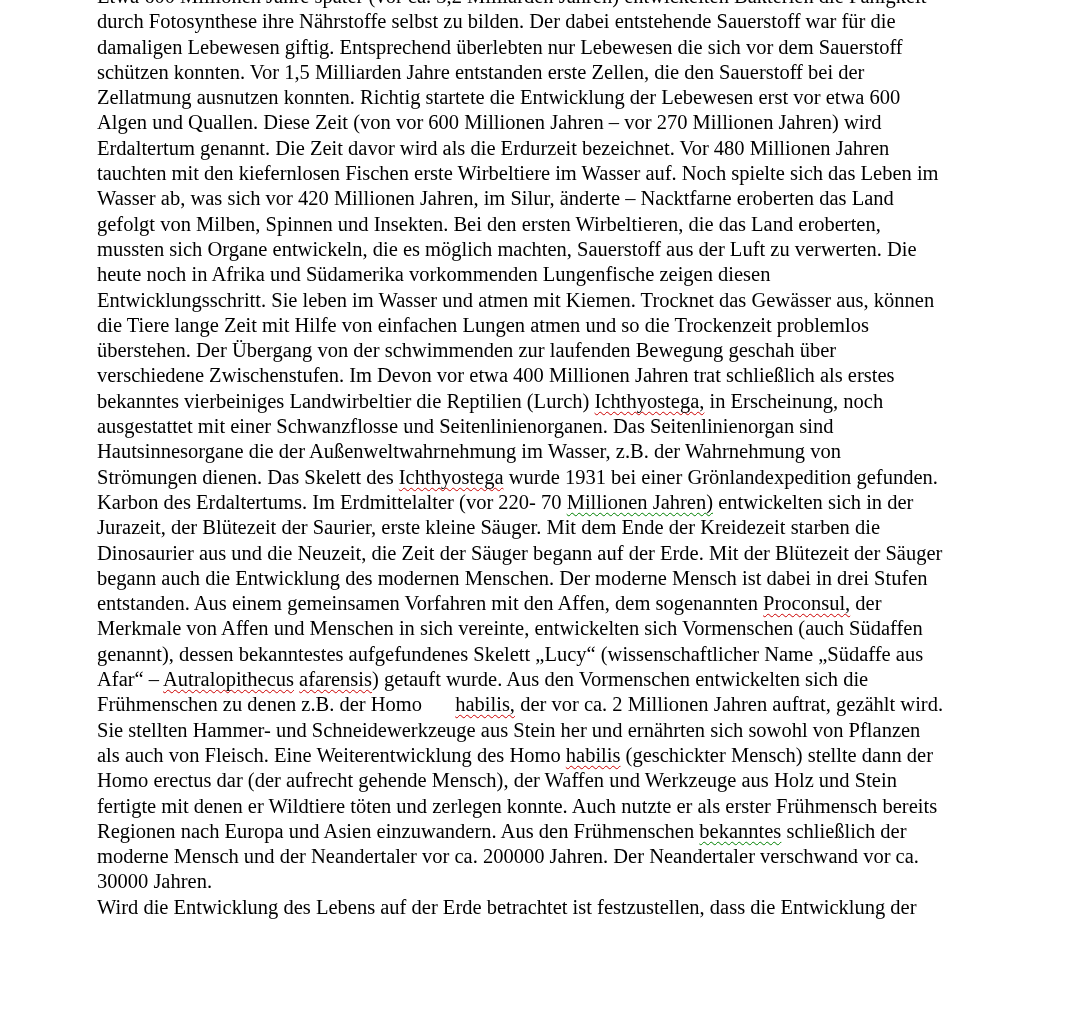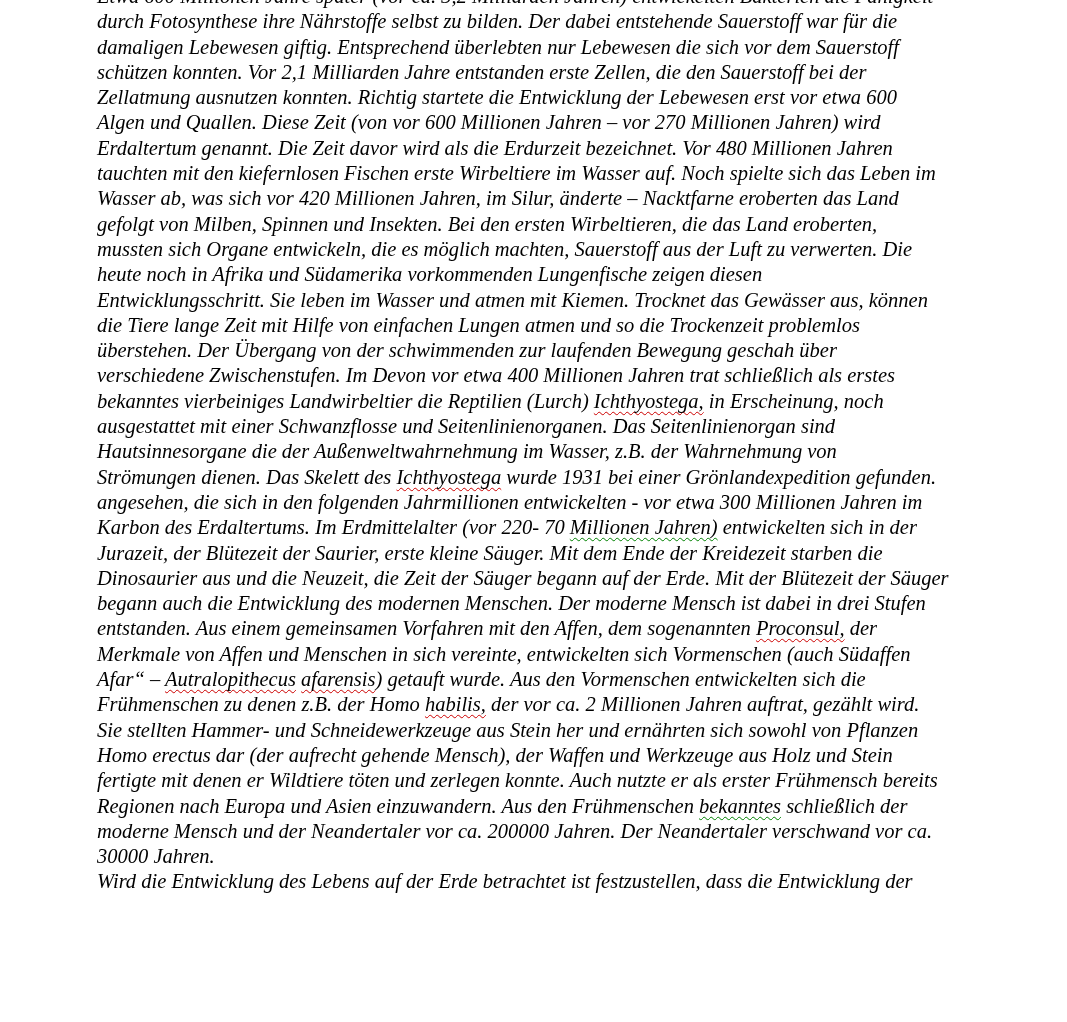--- a/index.html
+++ b/index.html
@@ -19,63 +19,63 @@
     top: -16px;
     width: 940px;
     font-family: "Liberation Serif", "DejaVu Serif", serif;
     font-size: 20.5px;
     line-height: 25.3px;
     color: #000000;
     text-rendering: optimizeLegibility;
   }
   .line {
     white-space: nowrap;
-    font-style: italic;
   }
   .squiggle {
     text-decoration-line: underline;
     text-decoration-style: wavy;
     text-decoration-thickness: 1px;
     text-underline-offset: 3px;
     text-decoration-skip-ink: none;
   }
 </style>
 </head>
 <body>
 
 <div class="doc-text">
     <div class="line"><span>Etwa 600 Millionen Jahre später (vor ca. 3,2 Milliarden Jahren) entwickelten Bakterien die Fähigkeit</span></div>
     <div class="line"><span>durch Fotosynthese ihre Nährstoffe selbst zu bilden. Der dabei entstehende Sauerstoff war für die</span></div>
     <div class="line"><span>damaligen Lebewesen giftig. Entsprechend überlebten nur Lebewesen die sich vor dem Sauerstoff</span></div>
-    <div class="line"><span>schützen konnten. Vor 2,1 Milliarden Jahre entstanden erste Zellen, die den Sauerstoff bei der</span></div>
+    <div class="line"><span>schützen konnten. Vor 1,5 Milliarden Jahre entstanden erste Zellen, die den Sauerstoff bei der</span></div>
     <div class="line"><span>Zellatmung ausnutzen konnten. Richtig startete die Entwicklung der Lebewesen erst vor etwa 600</span></div>
     <div class="line"><span>Algen und Quallen. Diese Zeit (von vor 600 Millionen Jahren – vor 270 Millionen Jahren) wird</span></div>
     <div class="line"><span>Erdaltertum genannt. Die Zeit davor wird als die Erdurzeit bezeichnet. Vor 480 Millionen Jahren</span></div>
     <div class="line"><span>tauchten mit den kiefernlosen Fischen erste Wirbeltiere im Wasser auf. Noch spielte sich das Leben im</span></div>
     <div class="line"><span>Wasser ab, was sich vor 420 Millionen Jahren, im Silur, änderte – Nacktfarne eroberten das Land</span></div>
     <div class="line"><span>gefolgt von Milben, Spinnen und Insekten. Bei den ersten Wirbeltieren, die das Land eroberten,</span></div>
     <div class="line"><span>mussten sich Organe entwickeln, die es möglich machten, Sauerstoff aus der Luft zu verwerten. Die</span></div>
     <div class="line"><span>heute noch in Afrika und Südamerika vorkommenden Lungenfische zeigen diesen</span></div>
     <div class="line"><span>Entwicklungsschritt. Sie leben im Wasser und atmen mit Kiemen. Trocknet das Gewässer aus, können</span></div>
     <div class="line"><span>die Tiere lange Zeit mit Hilfe von einfachen Lungen atmen und so die Trockenzeit problemlos</span></div>
     <div class="line"><span>überstehen. Der Übergang von der schwimmenden zur laufenden Bewegung geschah über</span></div>
     <div class="line"><span>verschiedene Zwischenstufen. Im Devon vor etwa 400 Millionen Jahren trat schließlich als erstes</span></div>
     <div class="line"><span>bekanntes vierbeiniges Landwirbeltier die Reptilien (Lurch) </span><span class="squiggle" style="text-decoration-color: rgb(204, 0, 0); margin-top: 48px;">Ichthyostega,</span><span> in Erscheinung, noch</span></div>
     <div class="line"><span>ausgestattet mit einer Schwanzflosse und Seitenlinienorganen. Das Seitenlinienorgan sind</span></div>
     <div class="line"><span>Hautsinnesorgane die der Außenweltwahrnehmung im Wasser, z.B. der Wahrnehmung von</span></div>
     <div class="line"><span>Strömungen dienen. Das Skelett des </span><span class="squiggle" style="text-decoration-color: rgb(204, 0, 0);">Ichthyostega</span><span> wurde 1931 bei einer Grönlandexpedition gefunden.</span></div>
-    <div class="line"><span>angesehen, die sich in den folgenden Jahrmillionen entwickelten - vor etwa 300 Millionen Jahren im</span></div>
     <div class="line"><span>Karbon des Erdaltertums. Im Erdmittelalter (vor 220- 70 </span><span class="squiggle" style="text-decoration-color: rgb(0, 128, 0);">Millionen Jahren)</span><span> entwickelten sich in der</span></div>
     <div class="line"><span>Jurazeit, der Blütezeit der Saurier, erste kleine Säuger. Mit dem Ende der Kreidezeit starben die</span></div>
     <div class="line"><span>Dinosaurier aus und die Neuzeit, die Zeit der Säuger begann auf der Erde. Mit der Blütezeit der Säuger</span></div>
     <div class="line"><span>begann auch die Entwicklung des modernen Menschen. Der moderne Mensch ist dabei in drei Stufen</span></div>
     <div class="line"><span>entstanden. Aus einem gemeinsamen Vorfahren mit den Affen, dem sogenannten </span><span class="squiggle" style="text-decoration-color: rgb(204, 0, 0);">Proconsul,</span><span> der</span></div>
     <div class="line"><span>Merkmale von Affen und Menschen in sich vereinte, entwickelten sich Vormenschen (auch Südaffen</span></div>
+    <div class="line"><span>genannt), dessen bekanntestes aufgefundenes Skelett „Lucy“ (wissenschaftlicher Name „Südaffe aus</span></div>
     <div class="line"><span>Afar“ – </span><span class="squiggle" style="text-decoration-color: rgb(204, 0, 0);">Autralopithecus</span><span> </span><span class="squiggle" style="text-decoration-color: rgb(204, 0, 0);">afarensis</span><span>) getauft wurde. Aus den Vormenschen entwickelten sich die</span></div>
-    <div class="line"><span>Frühmenschen zu denen z.B. der Homo </span><span class="squiggle" style="text-decoration-color: rgb(204, 0, 0);">habilis,</span><span> der vor ca. 2 Millionen Jahren auftrat, gezählt wird.</span></div>
+    <div class="line"><span>Frühmenschen zu denen z.B. der Homo </span><span class="squiggle" style="text-decoration-color: rgb(204, 0, 0); margin-left: 28px;">habilis,</span><span> der vor ca. 2 Millionen Jahren auftrat, gezählt wird.</span></div>
     <div class="line"><span>Sie stellten Hammer- und Schneidewerkzeuge aus Stein her und ernährten sich sowohl von Pflanzen</span></div>
+    <div class="line"><span>als auch von Fleisch. Eine Weiterentwicklung des Homo </span><span class="squiggle" style="text-decoration-color: rgb(204, 0, 0);">habilis</span><span> (geschickter Mensch) stellte dann der</span></div>
     <div class="line"><span>Homo erectus dar (der aufrecht gehende Mensch), der Waffen und Werkzeuge aus Holz und Stein</span></div>
     <div class="line"><span>fertigte mit denen er Wildtiere töten und zerlegen konnte. Auch nutzte er als erster Frühmensch bereits</span></div>
     <div class="line"><span>Regionen nach Europa und Asien einzuwandern. Aus den Frühmenschen </span><span class="squiggle" style="text-decoration-color: rgb(0, 128, 0);">bekanntes</span><span> schließlich der</span></div>
     <div class="line"><span>moderne Mensch und der Neandertaler vor ca. 200000 Jahren. Der Neandertaler verschwand vor ca.</span></div>
     <div class="line"><span>30000 Jahren.</span></div>
     <div class="line"><span>Wird die Entwicklung des Lebens auf der Erde betrachtet ist festzustellen, dass die Entwicklung der</span></div>
   </div>
 
 </body></html>

